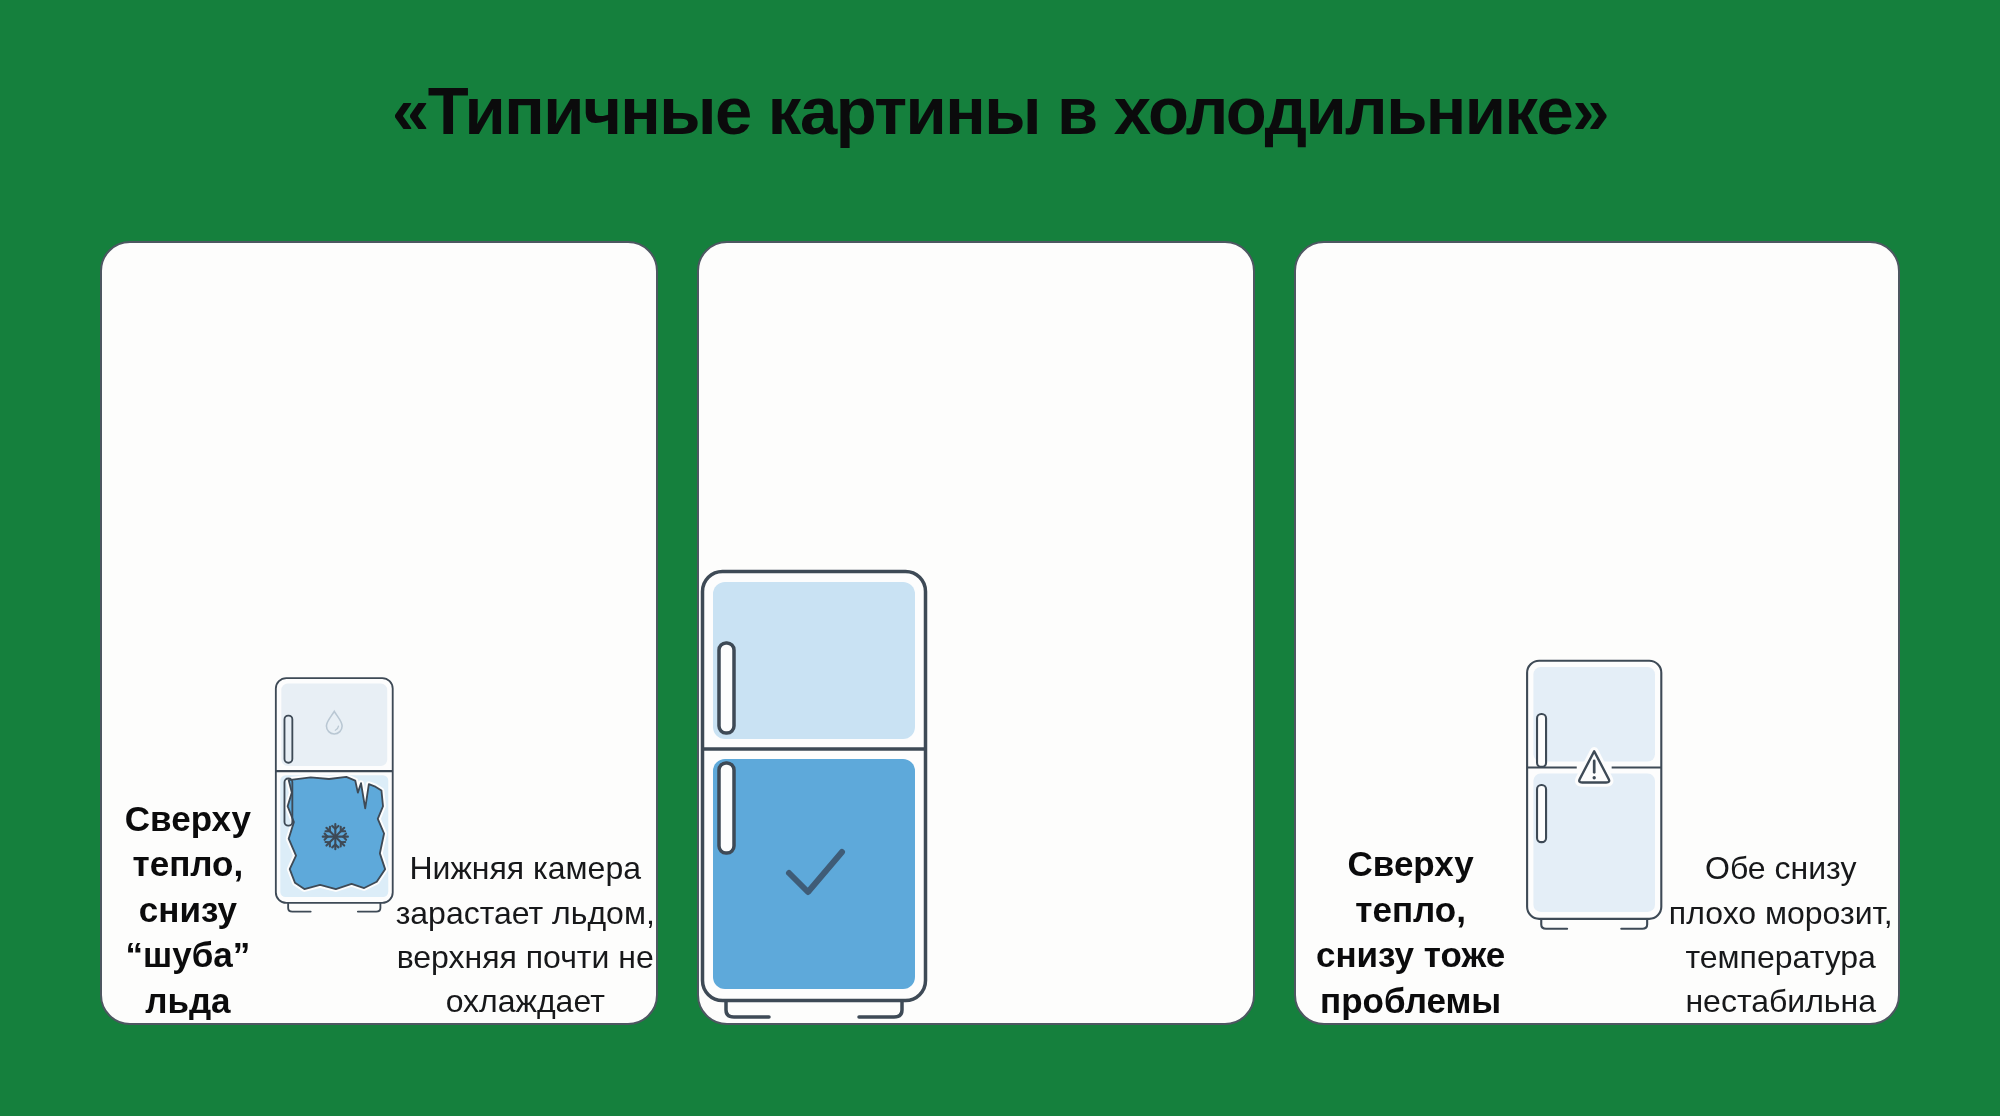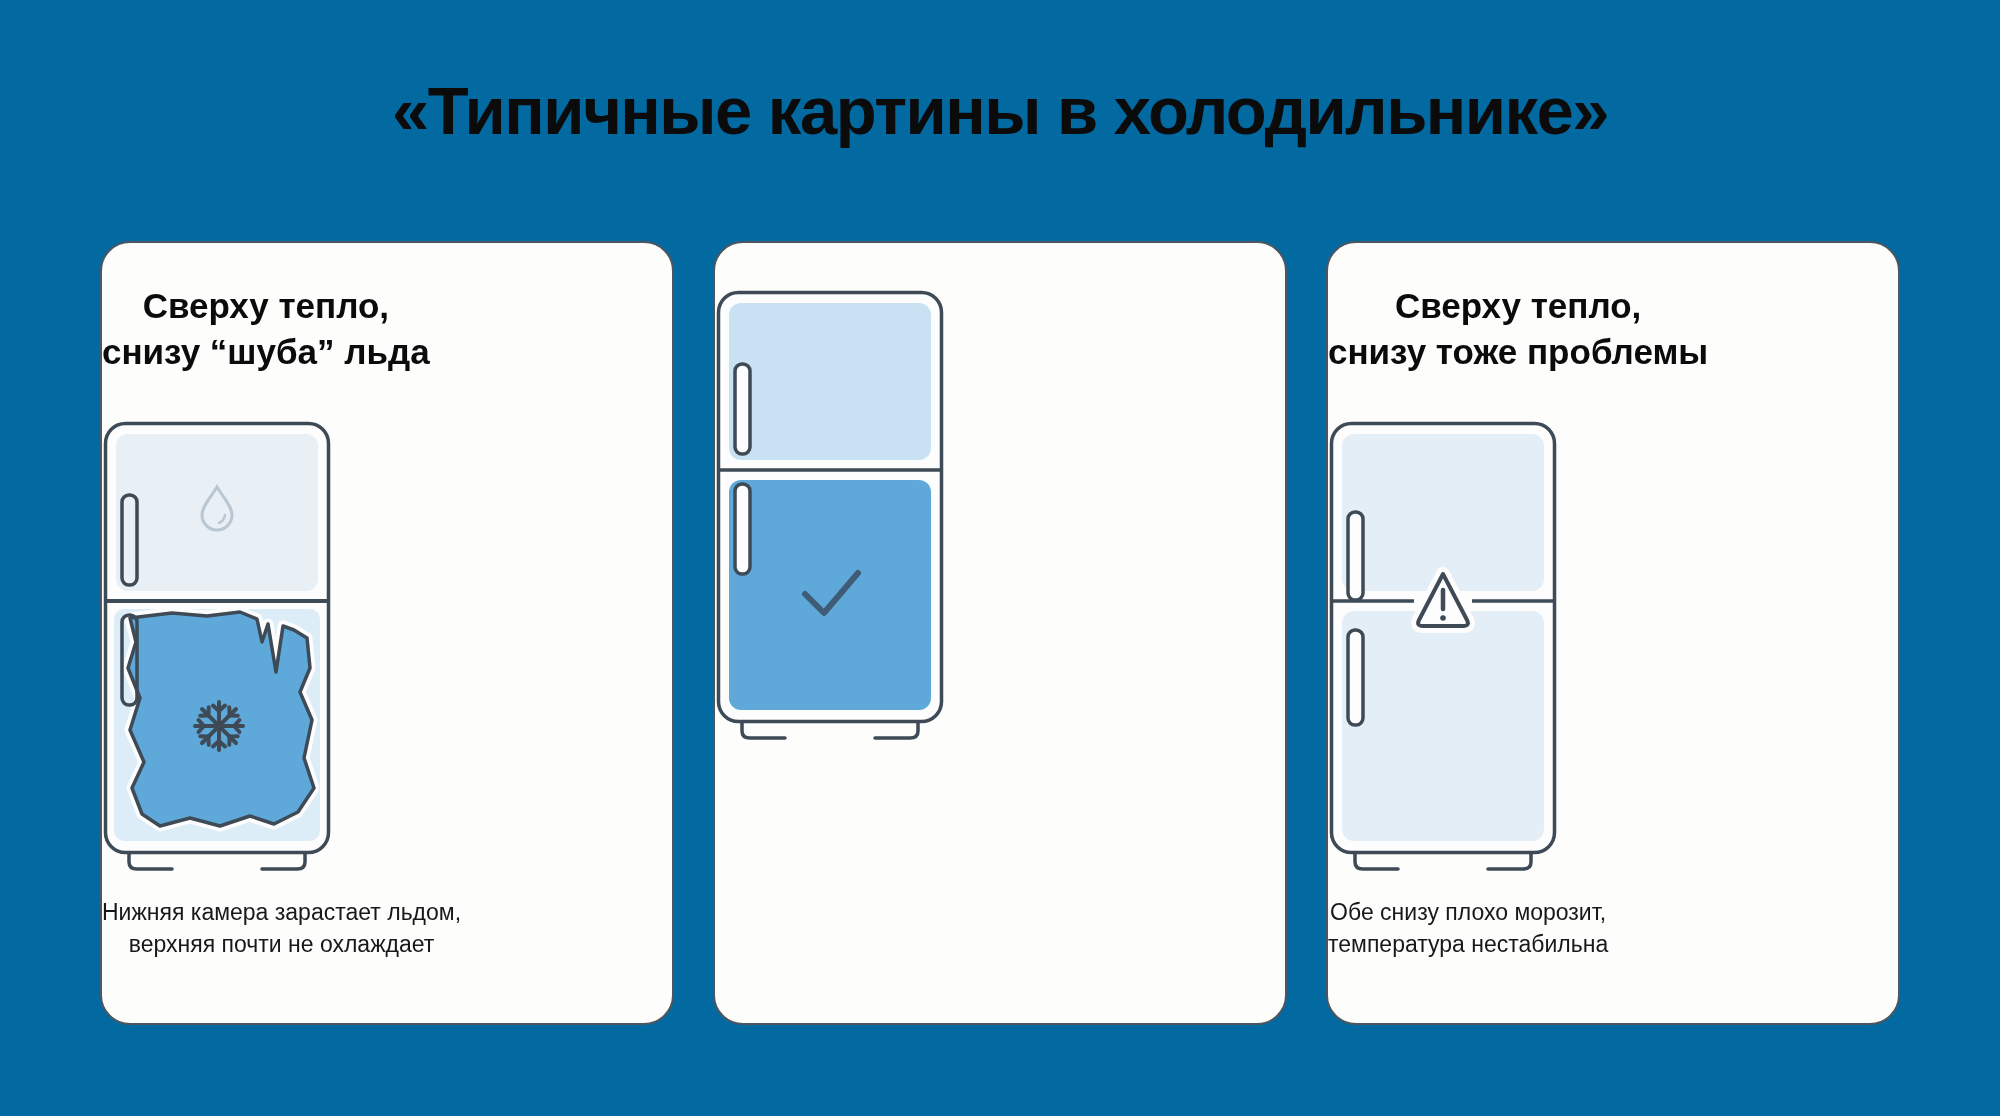--- a/index.html
+++ b/index.html
@@ -1,18 +1,18 @@
 <!DOCTYPE html>
 <html><head>
 <meta charset="utf-8">
 <style>
   html,body{margin:0;padding:0;}
   .page{
     width:2000px;height:1116px;position:relative;overflow:hidden;
-    background:#0369a1;
+    background:#15803d;
     font-family:"Liberation Sans","DejaVu Sans",sans-serif;
     color:#0b0b0c;
   }
   .title{
     padding-top:72px;
     text-align:center;
     font-size:67px;
     font-weight:bold;
     letter-spacing:-1.5px;
     color:#0b0b0c;
@@ -23,39 +23,39 @@
     margin:92px 100px 0 100px;
   }
   .card{
     flex:1 1 0;
     height:784px;
     background:#fdfdfc;
     border:2.5px solid #4d5761;
     border-radius:30px;
     box-sizing:border-box;
     display:flex;
-    flex-direction:column;
-    align-items:flex-start;
+    flex-direction:row;
+    align-items:flex-end;
   }
   .card-heading{
     margin-top:40px;
     font-size:35px;
     font-weight:bold;
     line-height:1.3;
     text-align:center;
     white-space:pre-line;
     color:#0b0b0c;
   }
   .fridge{
     margin-top:46px;
     display:block;
   }
   .card-caption{
     margin-top:22px;
-    font-size:23px;
+    font-size:32px;
     line-height:1.38;
     text-align:center;
     white-space:pre-line;
     color:#17181a;
   }
 </style>
 </head>
 <body>
 
 <div class="page">

